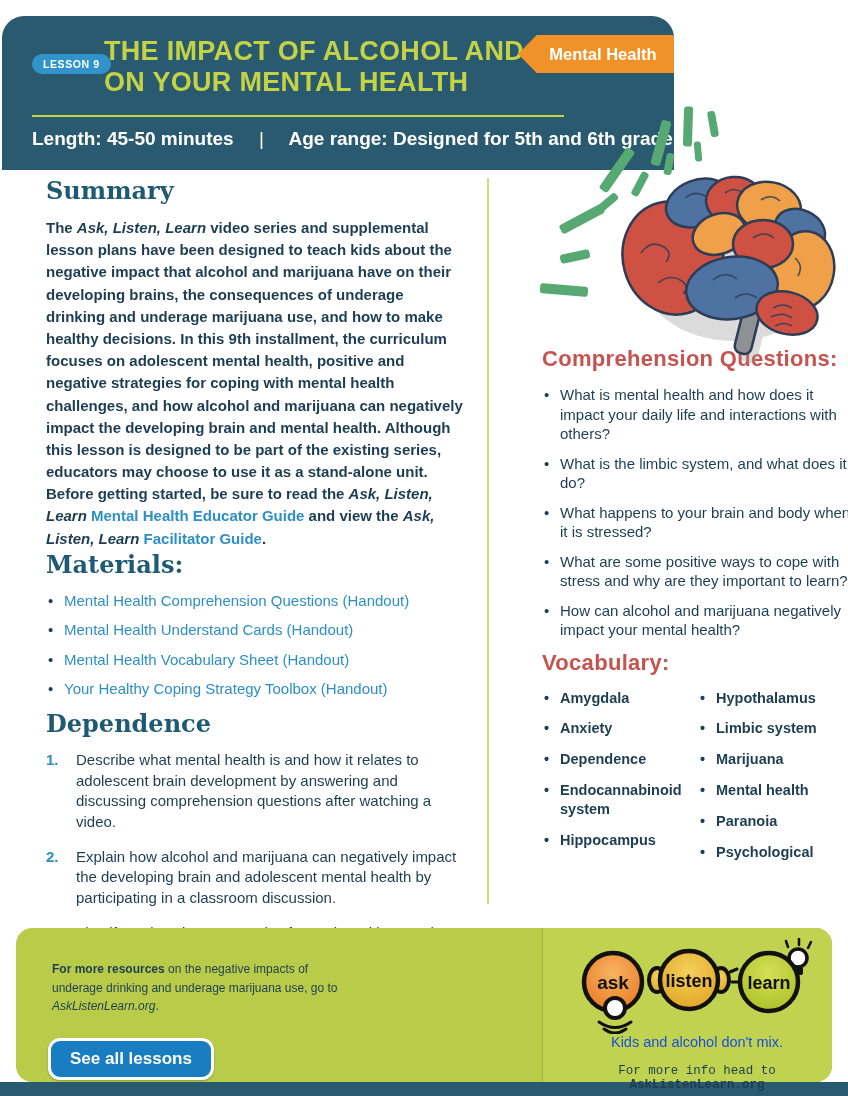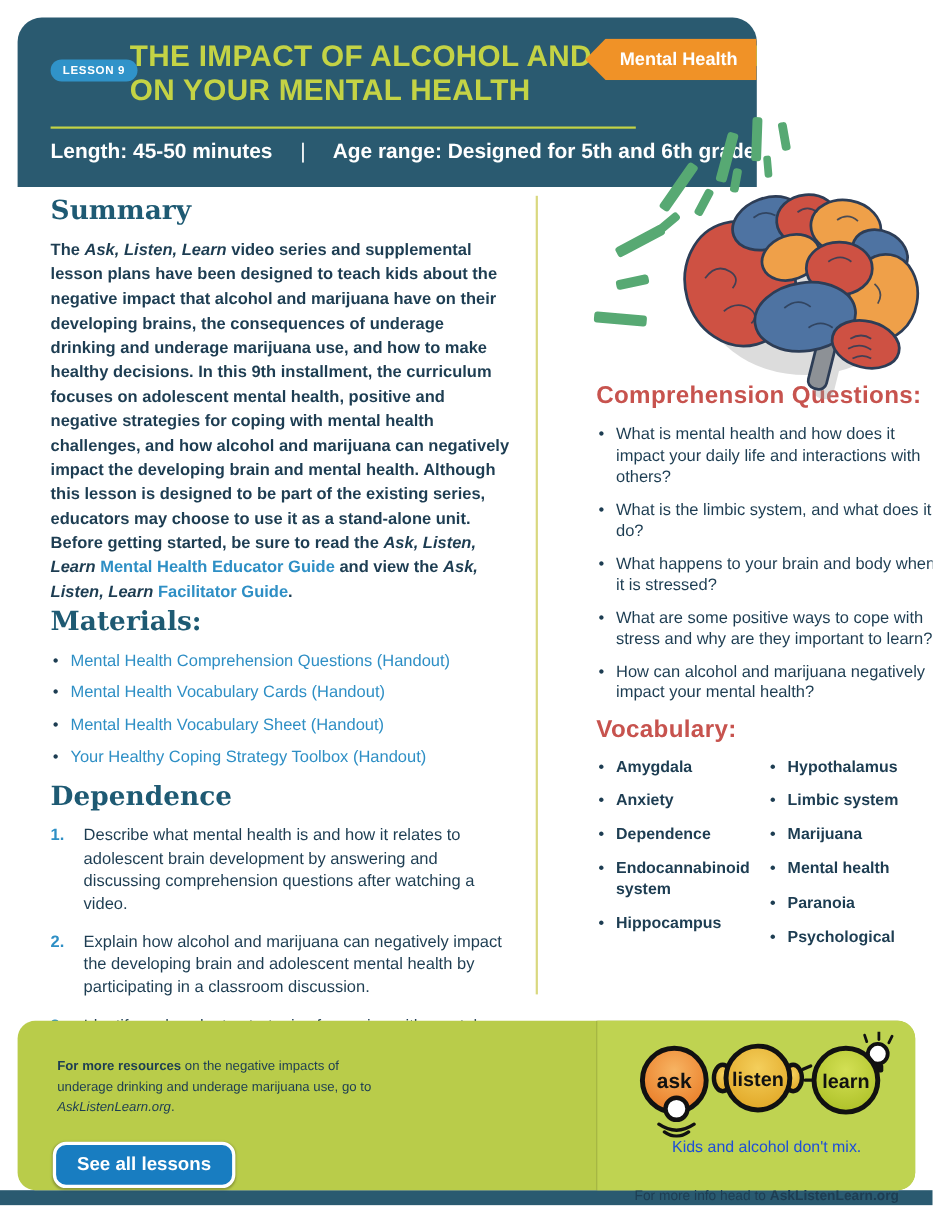--- a/index.html
+++ b/index.html
@@ -1,20 +1,20 @@
 <!DOCTYPE html>
 <html><head>
 <meta charset="utf-8">
 <style>
   html,body{margin:0;padding:0;background:#fff;}
   .page{position:relative;width:848px;height:1096px;background:#ffffff;overflow:hidden;
         font-family:"Liberation Sans",sans-serif;color:#1d3d52;}
 
   
-  .header{position:absolute;left:16px;top:16px;width:672px;height:154px;background:#2a5a70;
+  .header{position:absolute;left:2px;top:16px;width:672px;height:154px;background:#2a5a70;
           border-radius:22px 22px 0 0;overflow:hidden;z-index:1;}
   .lesson-pill{position:absolute;left:30px;top:38px;background:#3093c9;color:#fff;
                font-size:10.5px;font-weight:bold;letter-spacing:.6px;padding:4px 11px;border-radius:11px;}
   .title-block{position:absolute;left:102px;top:20px;width:600px;color:#c4d345;
                font-size:27px;font-weight:bold;line-height:1.13;letter-spacing:.3px;}
   .ribbon{position:absolute;right:0;top:19px;height:38px;width:142px;background:#f09227;
           color:#fff;font-weight:bold;font-size:16.5px;line-height:38px;text-align:center;
           padding-left:14px;clip-path:polygon(12% 0,100% 0,100% 100%,12% 100%,0 50%);}
   .header-rule{position:absolute;left:30px;top:99px;width:532px;height:2px;background:#c4d345;}
   .header-meta{position:absolute;left:30px;top:112px;color:#ffffff;font-size:19px;font-weight:bold;}
@@ -61,21 +61,21 @@
           border-radius:16px;z-index:1;}
   .footer-right-panel{position:absolute;left:527px;top:0;width:289px;height:154px;background:#bfd351;
           border-radius:0 16px 16px 0;box-shadow:-1px 0 0 rgba(90,100,40,.25);}
   .footer-left{position:absolute;left:32px;top:28px;width:310px;}
   .footer-res{font-size:12px;line-height:1.55;color:#1d3d52;margin:4px;}
   .see-all-btn{margin-top:18px;display:inline-block;background:#187dc1;color:#fff;border:3px solid #fff;
           border-radius:12px;padding:8px 19px;font-size:17px;font-weight:bold;cursor:pointer;
           font-family:"Liberation Sans",sans-serif;box-shadow:0 1px 2px rgba(0,0,0,.25);}
   .footer-right{position:absolute;left:556px;top:10px;width:250px;text-align:center;}
   .logo-tagline{color:#1d4ed8;font-size:14.5px;margin-top:-4px;}
-  .footer-info{font-size:12.5px;color:#1d3d52;margin-top:29px;}
+  .footer-info{font-size:12.5px;color:#1d3d52;margin-top:14px;font-family:Liberation Mono, monospace;}
   .bottom-bar{position:absolute;left:0;top:1082px;width:848px;height:14px;background:#2a5a70;}
 </style>
 </head>
 <body>
 
 <div class="page">
 
   <div class="header">
     <span class="lesson-pill">LESSON 9</span>
     <div class="title-block">
@@ -137,21 +137,21 @@
     </svg>
   </div>
 
   <div class="col-left">
     <h2 class="slab">Summary</h2>
     <p class="summary-text"><span>The </span><span class="seg-italic">Ask, Listen, Learn</span><span> video series and supplemental lesson plans have been designed to teach kids about the negative impact that alcohol and marijuana have on their developing brains, the consequences of underage drinking and underage marijuana use, and how to make healthy decisions. In this 9th installment, the curriculum focuses on adolescent mental health, positive and negative strategies for coping with mental health challenges, and how alcohol and marijuana can negatively impact the developing brain and mental health. Although this lesson is designed to be part of the existing series, educators may choose to use it as a stand-alone unit. Before getting started, be sure to read the </span><span class="seg-italic">Ask, Listen, Learn</span><span> </span><span class="seg-link">Mental Health Educator Guide</span><span> and view the </span><span class="seg-italic">Ask, Listen, Learn</span><span> </span><span class="seg-link">Facilitator Guide</span><span>.</span></p>
 
     <h2 class="slab materials-heading">Materials:</h2>
     <ul class="bullets links">
       <li>Mental Health Comprehension Questions (Handout)</li>
-      <li>Mental Health Vocabulary Cards (Handout)</li>
+      <li>Mental Health Understand Cards (Handout)</li>
       <li>Mental Health Vocabulary Sheet (Handout)</li>
       <li>Your Healthy Coping Strategy Toolbox (Handout)</li>
     </ul>
 
     <h2 class="slab objectives-heading">Dependence</h2>
     <div>
       <div class="obj-item">
         <span class="obj-num">1.</span>
         <span class="obj-text">Describe what mental health is and how it relates to adolescent brain development by answering and discussing comprehension questions after watching a video.</span>
       </div>

